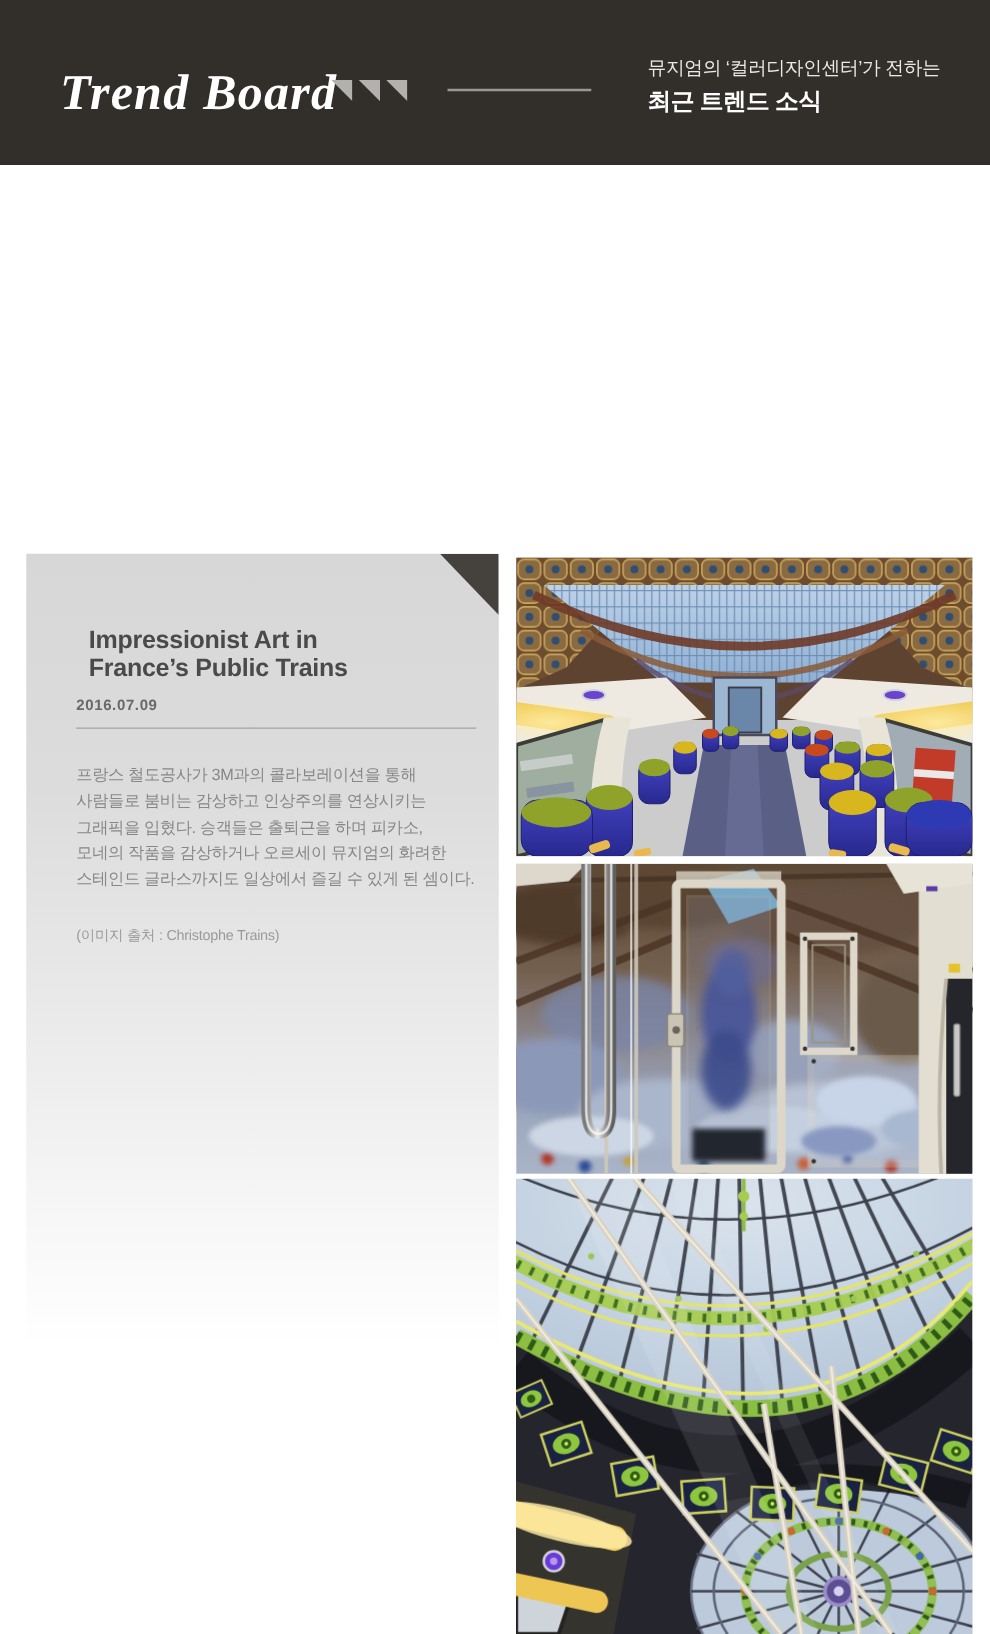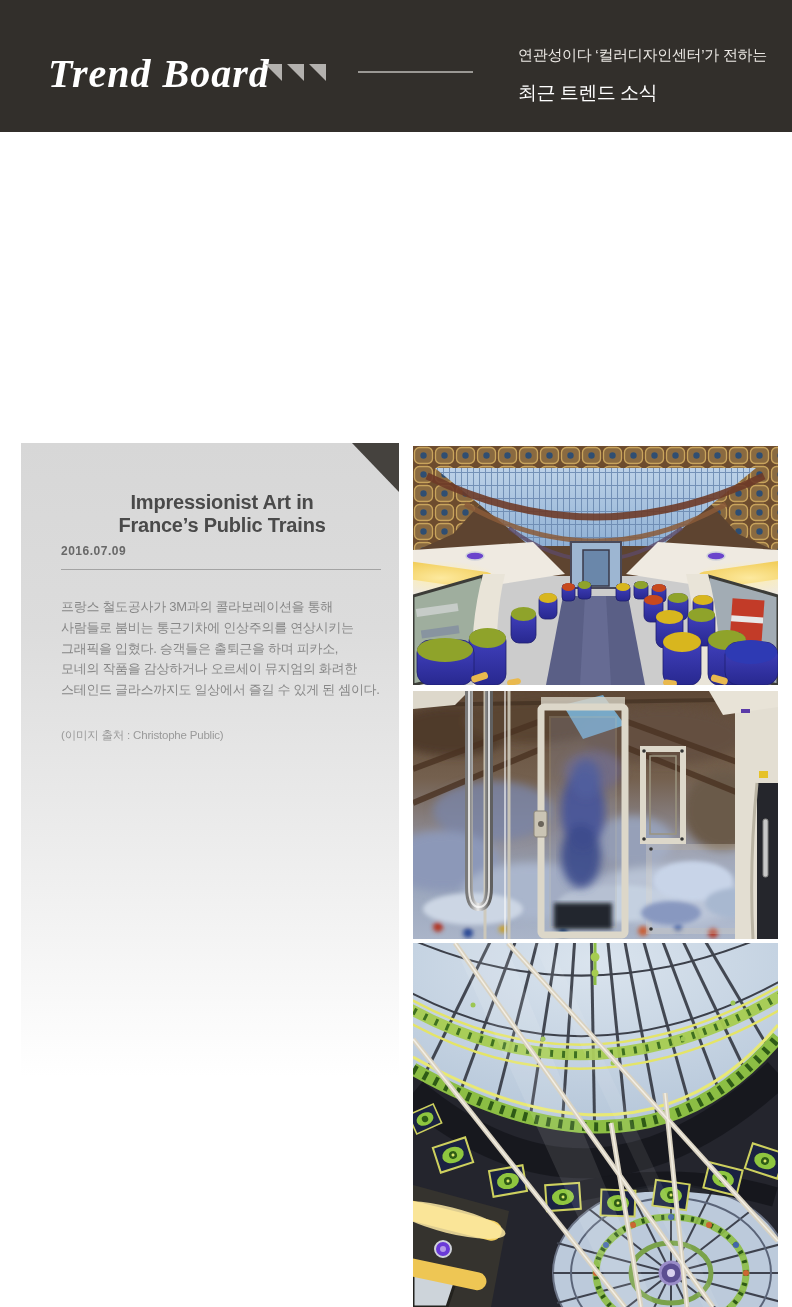--- a/index.html
+++ b/index.html
@@ -11,30 +11,30 @@
   .brand{position:absolute;left:38px;top:40px;margin:10px;color:#ffffff;
          font-family:"Liberation Serif","DejaVu Serif",serif;
          font-style:italic;font-weight:bold;font-size:40px;line-height:48px;letter-spacing:1px;}
   .flags{position:absolute;left:265px;top:64px;width:66px;height:18px;}
   .flag{position:absolute;top:0;width:17px;height:17px;background:#b3b1ae;
         clip-path:polygon(0 0,100% 0,100% 100%);}
   .flag.f1{left:0}.flag.f2{left:22px}.flag.f3{left:44px}
   .hline{position:absolute;left:358px;top:71px;width:115px;height:2px;background:#9a9894;}
   .tagline{position:absolute;left:518px;top:46px;}
   .tag1{margin:0;font-size:15px;line-height:18px;color:#ece9e5;letter-spacing:-0.3px;}
-  .tag2{margin:18px 0 0 0;font-size:19px;line-height:22px;color:#ffffff;font-weight:normal;letter-spacing:-0.5px;}
+  .tag2{margin:7px 0 0 0;font-size:19px;line-height:22px;color:#ffffff;font-weight:bold;letter-spacing:-0.5px;}
 
   
   .card{position:absolute;left:21px;top:443px;width:378px;height:660px;
         background:linear-gradient(180deg,#d7d7d7 0%,#dcdcdc 28%,#ededed 62%,#ffffff 96%);}
   .fold{position:absolute;right:0;top:0;width:47px;height:49px;background:#45423e;
         clip-path:polygon(0 0,100% 0,100% 100%);}
   .card-inner{position:absolute;left:40px;top:48px;width:322px;}
-  .a-title{margin:0;font-size:20px;line-height:23px;font-weight:bold;color:#4a4a4a;
-           letter-spacing:-0.2px;white-space:pre-line;text-align:center;}
+  .a-title{margin:10px;font-size:20px;line-height:23px;font-weight:bold;color:#4a4a4a;
+           letter-spacing:-0.2px;white-space:pre-line;}
   .a-date{margin:7px 0 0 0;font-size:12px;color:#686868;font-weight:bold;letter-spacing:0.5px;}
   .t-divider{margin-top:11px;width:320px;height:0;border-bottom:1px solid #a3a3a3;}
   .a-body{margin:27px 0 0 0;font-size:13px;line-height:20.8px;color:#878787;
           letter-spacing:-0.3px;white-space:pre-line;width:338px;}
   .a-body.p2{margin-top:21px;}
   .a-credit{margin:27px 0 0 0;font-size:11.5px;color:#9a9a9a;letter-spacing:-0.2px;}
 
   
   .photo{position:absolute;left:413px;width:365px;margin:0;padding:0;line-height:0;
          background:#cccccc;overflow:hidden;}
@@ -50,38 +50,38 @@
 
   <div class="header">
     <h1 class="brand">Trend Board</h1>
     <div class="flags">
       <span class="flag f1"></span>
       <span class="flag f2"></span>
       <span class="flag f3"></span>
     </div>
     <div class="hline"></div>
     <div class="tagline">
-      <p class="tag1">연관성이다 ‘컬러디자인센터’가 전하는</p>
+      <p class="tag1">뮤지엄의 ‘컬러디자인센터’가 전하는</p>
       <p class="tag2">최근 트렌드 소식</p>
     </div>
   </div>
 
   <div class="card">
     <div class="fold"></div>
     <div class="card-inner">
       <h2 class="a-title">Impressionist Art in
 France’s Public Trains</h2>
       <p class="a-date">2016.07.09</p>
       <div class="t-divider"></div>
       <p class="a-body p1">프랑스 철도공사가 3M과의 콜라보레이션을 통해
-사람들로 붐비는 통근기차에 인상주의를 연상시키는
+사람들로 붐비는 감상하고 인상주의를 연상시키는
 그래픽을 입혔다. 승객들은 출퇴근을 하며 피카소,
 모네의 작품을 감상하거나 오르세이 뮤지엄의 화려한
 스테인드 글라스까지도 일상에서 즐길 수 있게 된 셈이다.</p>
-      <p class="a-credit">(이미지 출처 : Christophe Public)</p>
+      <p class="a-credit">(이미지 출처 : Christophe Trains)</p>
     </div>
   </div>
 
   <figure class="photo ph1">
     <svg width="365" height="239" viewBox="0 0 365 239">
       <defs>
         <linearGradient id="glass1" x1="0" y1="0" x2="0" y2="1">
           <stop offset="0" stop-color="#bdd2e8"></stop>
             <stop offset="1" stop-color="#8fb0d4"></stop>
         </linearGradient>

